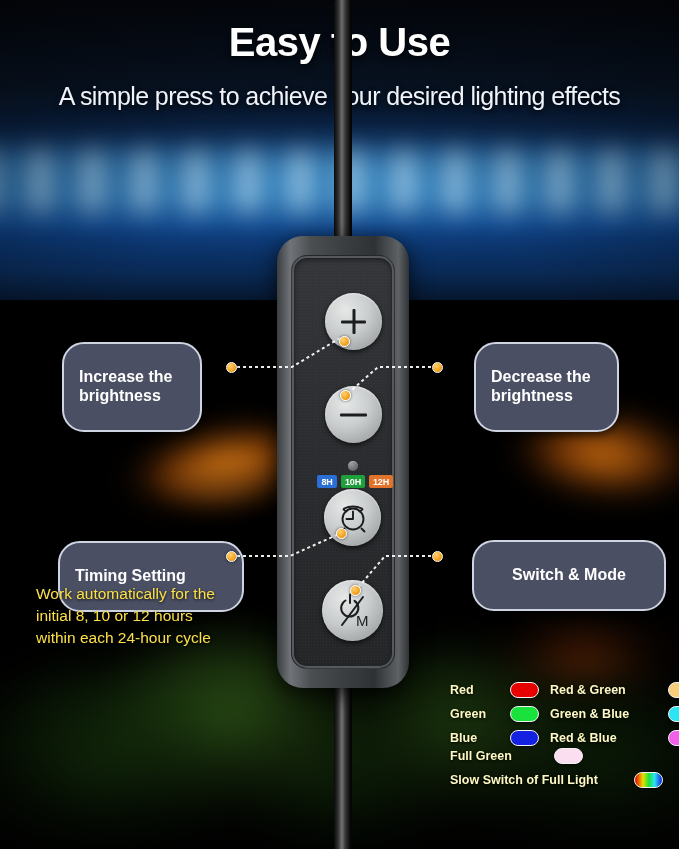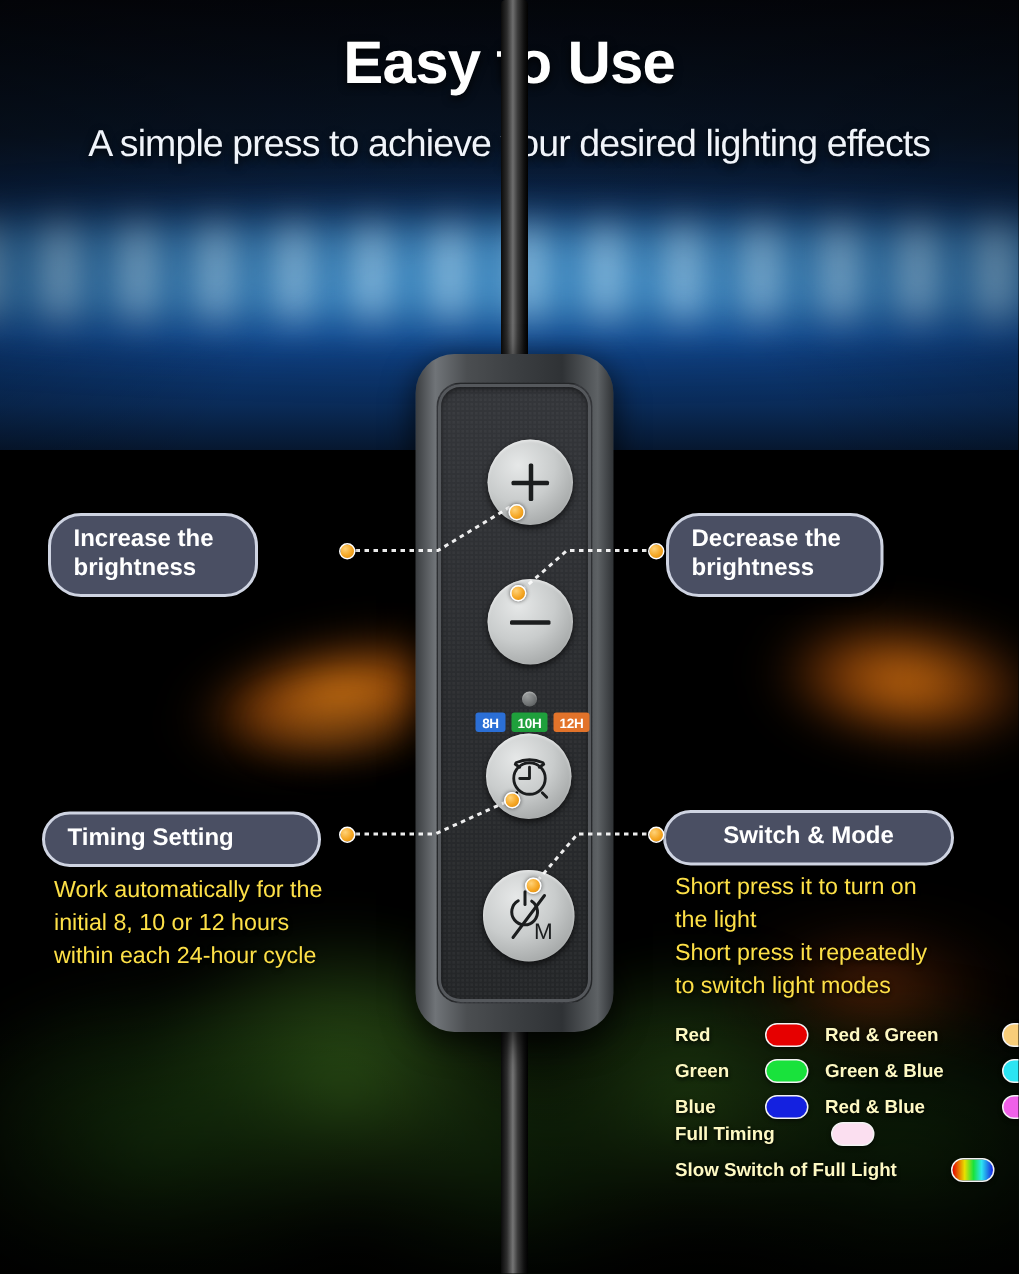--- a/index.html
+++ b/index.html
@@ -176,24 +176,25 @@
   }
 
   
   .pill {
     position:absolute;
     background:#4a4f63;
     border:2px solid #cfd4e2;
     border-radius:22px;
     color:#fff;
     font-weight:bold;
-    padding:7px 15px;
+    padding:24px 15px;
     line-height:1.18;
     box-shadow:0 3px 8px rgba(0,0,0,0.6);
     white-space:pre-line;
+    margin-left:30px;
   }
   .pill-2line { font-size:16px; }
   .pill-1line { font-size:16px; }
 
   .pill-increase { left:32px;  top:342px; width:140px; }
   .pill-decrease { left:444px; top:342px; width:145px; }
   .pill-timing   { left:28px;  top:541px; width:186px; text-align:left; }
   .pill-switch   { left:442px; top:540px; width:194px; text-align:center; }
 
   .desc {
@@ -329,45 +330,41 @@
 brightness</div>
   <div class="pill pill-2line pill-decrease">Decrease the
 brightness</div>
 
   <div class="pill pill-1line pill-timing">Timing Setting</div>
   <div class="desc desc-timing">Work automatically for the
 initial 8, 10 or 12 hours
 within each 24-hour cycle</div>
 
   <div class="pill pill-1line pill-switch">Switch &amp; Mode</div>
-  <div class="desc desc-switch">Short press it to turn on
-the light
-Short press it repeatedly
-to switch light modes</div>
 
   <div class="legend">
     <div class="legend-grid">
       <div class="lg-label">Red</div>
       <div class="swatch" style="background:#e60000"></div>
       <div class="lg-label">Red &amp; Green</div>
       <div class="swatch" style="background:#f8cd79"></div>
 
       <div class="lg-label">Green</div>
       <div class="swatch" style="background:#19e23c"></div>
       <div class="lg-label">Green &amp; Blue</div>
       <div class="swatch" style="background:#2ce4f2"></div>
 
       <div class="lg-label">Blue</div>
       <div class="swatch" style="background:#1421e0"></div>
       <div class="lg-label">Red &amp; Blue</div>
       <div class="swatch" style="background:#f060e8"></div>
     </div>
 
     <div class="legend-wide" style="grid-template-columns:auto 36px; width:140px;">
-      <div class="lg-label">Full Timing</div>
+      <div class="lg-label">Full Green</div>
       <div class="swatch" style="background:#fbdff0"></div>
     </div>
 
     <div class="legend-wide" style="grid-template-columns:auto 36px; width:220px; margin-top:8px;">
       <div class="lg-label">Slow Switch of Full Light</div>
       <div class="swatch" style="background:linear-gradient(90deg,#e60000 0%,#e8e000 30%,#19e23c 52%,#2ce4f2 72%,#1421e0 100%)"></div>
     </div>
   </div>
 
 </div>

